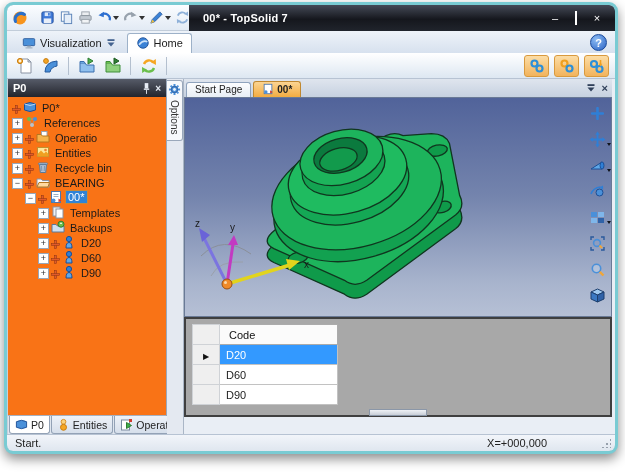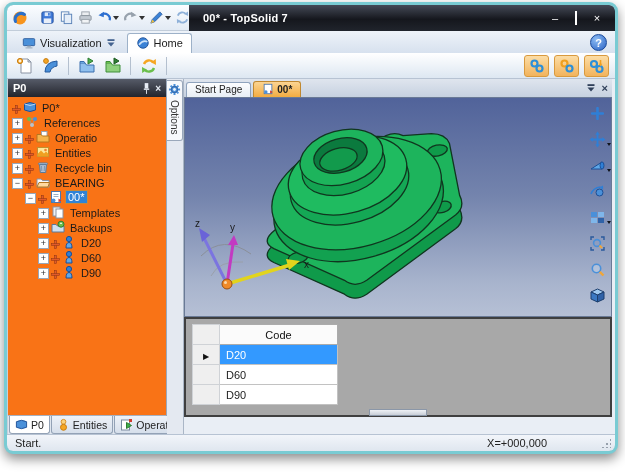--- a/index.html
+++ b/index.html
@@ -55,21 +55,21 @@
   .model-svg{position:absolute;left:0;top:0;width:100%;height:100%}
   .triad-svg{position:absolute;left:2px;bottom:2px}
   .vp-tools{position:absolute;right:5px;top:6px;display:flex;flex-direction:column;gap:8px;align-items:center}
   .vpt{position:relative;width:18px;height:18px;display:flex;align-items:center;justify-content:center}
   .vpt .caret{position:absolute;right:-5px;bottom:2px;border-top-color:#10131a;border-left-width:2.5px;border-right-width:2.5px;border-top-width:3.5px}
   
   .table-panel{height:100px;flex:none;background:#a8a8a8;border:2px solid #3f3f3f;position:relative}
   .grid{position:absolute;left:6px;top:5px;border-collapse:collapse;font-size:11px;background:#fff}
   .grid th,.grid td{border:1px solid #c2c2c2;height:20px;padding:0}
   .grid .sel{width:27px;background:#efefef;border-color:#cfd2d6;text-align:center}
-  .grid th.code{width:118px;background:#fbfbfb;text-align:center;padding:0 9px;font-weight:normal;color:#111;border-color:#ababab}
+  .grid th.code{width:118px;background:#fbfbfb;text-align:left;padding:0 9px;font-weight:normal;color:#111;border-color:#ababab}
   .grid td.code{padding:0 6px;color:#222;background:#fff}
   .grid tr.selrow td.code{background:#3399ff;color:#fff}
   .marker{font-size:8px;color:#111}
   .splitter-handle{position:absolute;left:50%;transform:translateX(-50%);bottom:-1px;width:58px;height:7px;background:linear-gradient(#eef1f5,#c9cfd8);border:1px solid #8b97a8}
   .below-gap{height:17px;flex:none}
   
   .statusbar{height:17px;flex:none;background:linear-gradient(#f2f5fa,#dfe6ef);border-top:1px solid #b7c3d3;display:flex;align-items:center;font-size:11px;color:#222;padding:0 8px;position:relative;border-radius:0 0 5px 5px}
   .status-right{position:absolute;right:68px}
   .grip{position:absolute;right:4px;bottom:3px;width:10px;height:10px;background-image:radial-gradient(circle,#96a0ac 1px,transparent 1.2px);background-size:4px 4px;clip-path:polygon(100% 0,100% 100%,0 100%)}
 </style>

